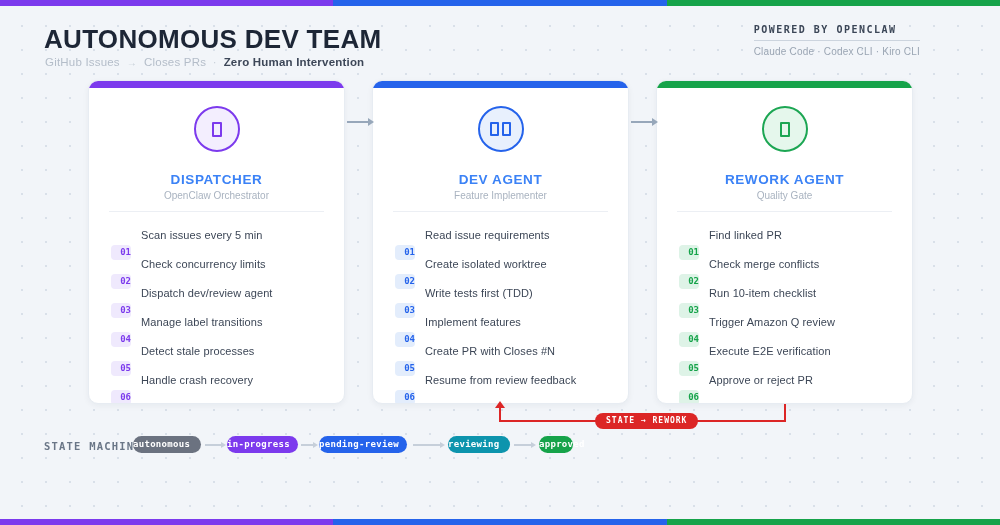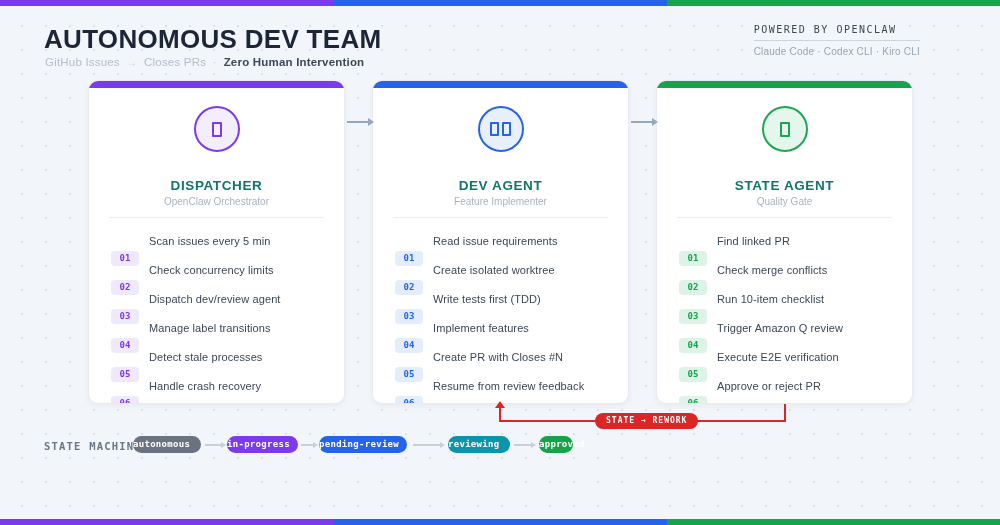--- a/index.html
+++ b/index.html
@@ -15,42 +15,42 @@
   .rail.top { top:0; } .rail.bottom { bottom:0; }
   .rail span { flex:1; height:100%; }
 
   
   .title { position:absolute; left:44px; top:24px; font-size:26px; font-weight:800; color:#1d2636; letter-spacing:0.3px; }
   .subtitle { position:absolute; left:45px; top:56px; font-size:11.5px; color:#b4bdc9; letter-spacing:0.2px; }
   .subtitle .sep { color:#c3ccd6; margin:0 7px; font-size:10px; }
   .subtitle .strong { color:#3d4758; font-weight:700; }
 
   .powered { position:absolute; right:80px; top:24px; text-align:left; }
-  .powered .pb-label { font-family:"DejaVu Sans Mono", monospace; font-size:10px; font-weight:400; color:#3b4657;
+  .powered .pb-label { font-family:"DejaVu Sans Mono", monospace; font-size:10px; font-weight:700; color:#3b4657;
     letter-spacing:1.5px; padding-bottom:5px; border-bottom:1px solid #ccd4de; }
   .powered .pb-tools { margin-top:5px; font-size:10px; color:#9aa5b3; letter-spacing:0.2px;text-align:center; }
 
   
   .card { position:absolute; top:80px; width:257px; height:324px; background:#fff; border-radius:10px;
     border:1px solid #e7ecf2; box-shadow:0 2px 6px rgba(20,30,50,0.05); overflow:hidden; }
   .card.c1 { left:88px; } .card.c2 { left:372px; } .card.c3 { left:656px; }
   .card .accent { height:7px; width:100%; }
   .badge-circle { width:46px; height:46px; border-radius:50%; margin:18px auto 0; display:flex; align-items:center; justify-content:center; border:2px solid; gap:3px; }
   .c1 .badge-circle { border-color:#7c3aed; background:#f3eefe; }
   .c2 .badge-circle { border-color:#2563eb; background:#e8f0fd; }
   .c3 .badge-circle { border-color:#1ca653; background:#e5f7ec; }
   .tofu { display:inline-block; width:10px; height:15px; border:2px solid; border-radius:1px; }
   .c1 .tofu { border-color:#7c3aed; } .c2 .tofu { border-color:#2563eb; width:9px; height:14px; } .c3 .tofu { border-color:#1ca653; }
-  .card-title { margin-top:26px; text-align:center; font-size:13.5px; font-weight:800; color:#0f766e; letter-spacing:0.6px; }
+  .card-title { margin-top:20px; text-align:center; font-size:13.5px; font-weight:800; color:#3b82f6; letter-spacing:0.6px; }
   .card-sub { margin-top:3px; text-align:center; font-size:10px; color:#a9b3c0; }
   .card-divider { border-top:1px solid #eceff4; margin:10px 20px 0; }
   .steps { padding:8px 22px 0; }
   .step { display:flex; align-items:center; height:29px; }
-  .step-num { font-family:"DejaVu Sans Mono", monospace; font-size:9px; font-weight:700; width:28px; height:15px;
-    line-height:15px; text-align:center; border-radius:4px; margin-right:10px; flex:0 0 auto;margin-top:36px; }
+  .step-num { font-family:"DejaVu Sans Mono", monospace; font-size:9px; font-weight:700; width:20px; height:15px;
+    line-height:15px; text-align:right; border-radius:4px; margin-right:10px; flex:0 0 auto;margin-top:36px; }
   .c1 .step-num { color:#7c3aed; background:#efe9fd; }
   .c2 .step-num { color:#2563eb; background:#e3edfc; }
   .c3 .step-num { color:#16a34a; background:#def3e7; }
   .step-text { font-size:11px; color:#3c4656; letter-spacing:0.1px; }
 
   
   .flow-arrow { position:absolute; top:121px; width:22px; height:2px; background:#97a7ba; }
   .flow-arrow:after { content:""; position:absolute; right:-5px; top:-3px; border-top:4px solid rgba(0,0,0,0);
     border-bottom:4px solid rgba(0,0,0,0); border-left:6px solid #97a7ba; }
   .fa1 { left:347px; } .fa2 { left:631px; }
@@ -166,21 +166,21 @@
           <span class="step-text">Resume from review feedback</span>
         </div>
     </div>
   </div>
 
   <div class="card c3">
     <div class="accent" style="background: rgb(22, 163, 74);"></div>
     <div class="badge-circle">
         <span class="tofu"></span>
       </div>
-    <div class="card-title">STATE AGENT</div>
+    <div class="card-title">REWORK AGENT</div>
     <div class="card-sub">Quality Gate</div>
     <div class="card-divider"></div>
     <div class="steps">
       <div class="step">
           <span class="step-num">01</span>
           <span class="step-text">Find linked PR</span>
         </div>
       <div class="step">
           <span class="step-num">02</span>
           <span class="step-text">Check merge conflicts</span>

